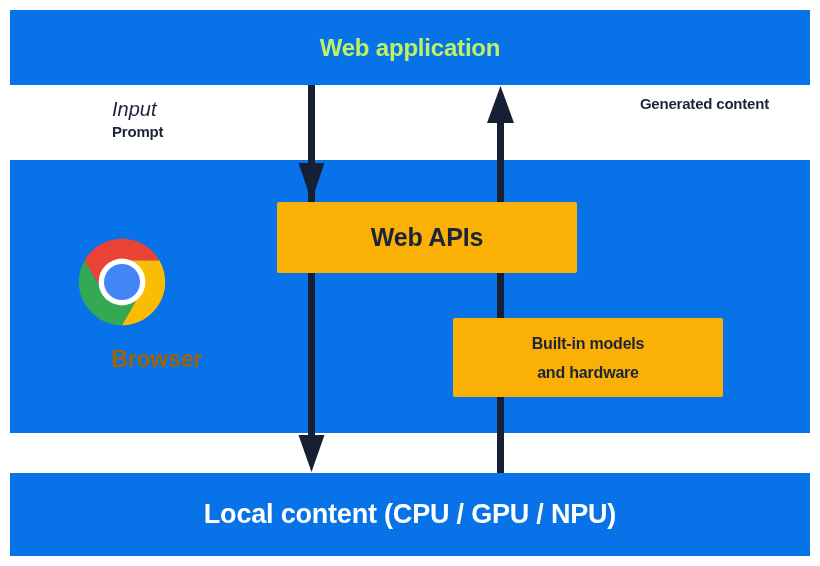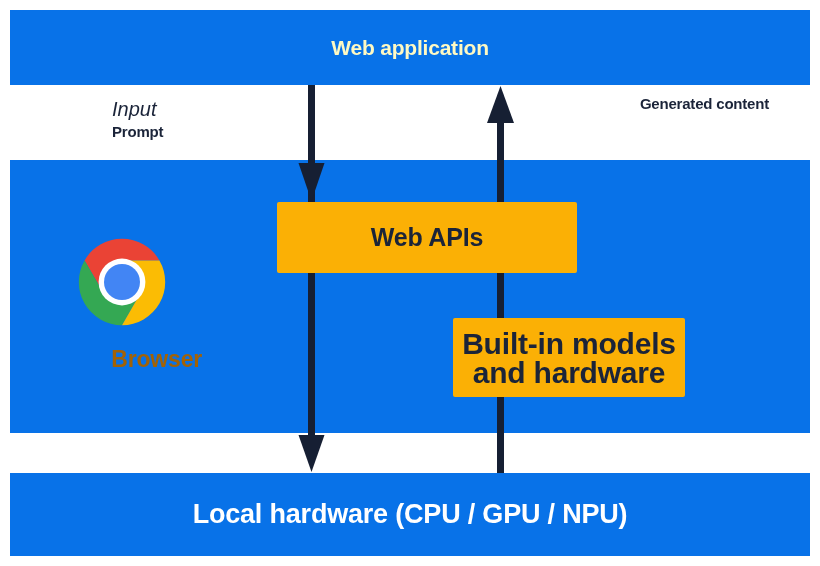--- a/index.html
+++ b/index.html
@@ -7,39 +7,39 @@
     position:relative;width:820px;height:566px;background:#fff;overflow:hidden;
     font-family:"Liberation Sans",sans-serif;
     -webkit-font-smoothing:antialiased;
   }
   .abs{position:absolute;}
   
   .blue-panel{background:var(--c-blue,#0872E8);}
   .bar-top{left:10px;top:10px;width:800px;height:75px;display:flex;align-items:center;justify-content:center;}
   .panel-mid{left:10px;top:160px;width:800px;height:273px;}
   .bar-bottom{left:10px;top:473px;width:800px;height:83px;display:flex;align-items:center;justify-content:center;}
-  .bar-title{color:#fef9c3;font-weight:bold;font-size:21px;letter-spacing:-0.2px;}
+  .bar-title{color:#bef264;font-weight:bold;font-size:24px;letter-spacing:-0.2px;}
   .bar-title-bottom{color:#fff;font-weight:bold;font-size:27px;letter-spacing:-0.2px;}
   
   .io-block{z-index:3;color:var(--c-ink,#1B2439);line-height:1.32;}
   .io-input{left:112px;top:96px;text-align:left;}
   .io-output{right:51px;top:94px;text-align:right;}
   .io-label{font-size:20px;font-weight:normal;display:block;font-style:italic;}
   .io-value{font-size:15px;font-weight:bold;display:block;letter-spacing:-0.2px;}
   
   .arrow-layer{left:0;top:0;width:820px;height:566px;z-index:2;pointer-events:none;}
   .arrow-fill{fill:var(--c-arrow,#161F33);}
   
   .ybox{
     background:var(--c-yellow,#FBB005);z-index:3;border-radius:2px;
     display:flex;align-items:center;justify-content:center;flex-direction:column;
     color:var(--c-ink,#1B2439);font-weight:bold;text-align:center;letter-spacing:-0.2px;margin-left:20px;
   }
   .box-webapis{left:257px;top:202px;width:300px;height:71px;font-size:25px;}
-  .box-builtin{left:433px;top:318px;width:232px;height:79px;font-size:30px;line-height:29px;}
+  .box-builtin{left:433px;top:318px;width:270px;height:79px;font-size:16px;line-height:29px;}
   
   .chrome-logo{left:77px;top:237px;width:90px;height:90px;z-index:3;}
   .browser-label{left:42px;top:346px;width:160px;text-align:right;z-index:3;
     color:#a16207;font-weight:bold;font-size:23px;letter-spacing:-0.2px;}
   .cr-red{fill:var(--c-chrome_red,#EA4335);}
   .cr-green{fill:var(--c-chrome_green,#34A853);}
   .cr-yellow{fill:var(--c-chrome_yellow,#FBBC04);}
   .cr-blue{fill:var(--c-chrome_blue,#4285F4);}
   .cr-white{fill:#fff;}
 </style>
@@ -48,21 +48,21 @@
 
 <div class="stage">
 
   <div class="abs blue-panel bar-top">
     <span class="bar-title">Web application</span>
   </div>
 
   <div class="abs blue-panel panel-mid"></div>
 
   <div class="abs blue-panel bar-bottom">
-    <span class="bar-title-bottom">Local hardware (CPU / GPU / NPU)</span>
+    <span class="bar-title-bottom">Local content (CPU / GPU / NPU)</span>
   </div>
 
   <div class="abs io-block io-input">
     <span class="io-label">Input</span>
     <span class="io-value">Prompt</span>
   </div>
   <div class="abs io-block io-output">
     <span class="io-value">Generated content</span>
   </div>
 

